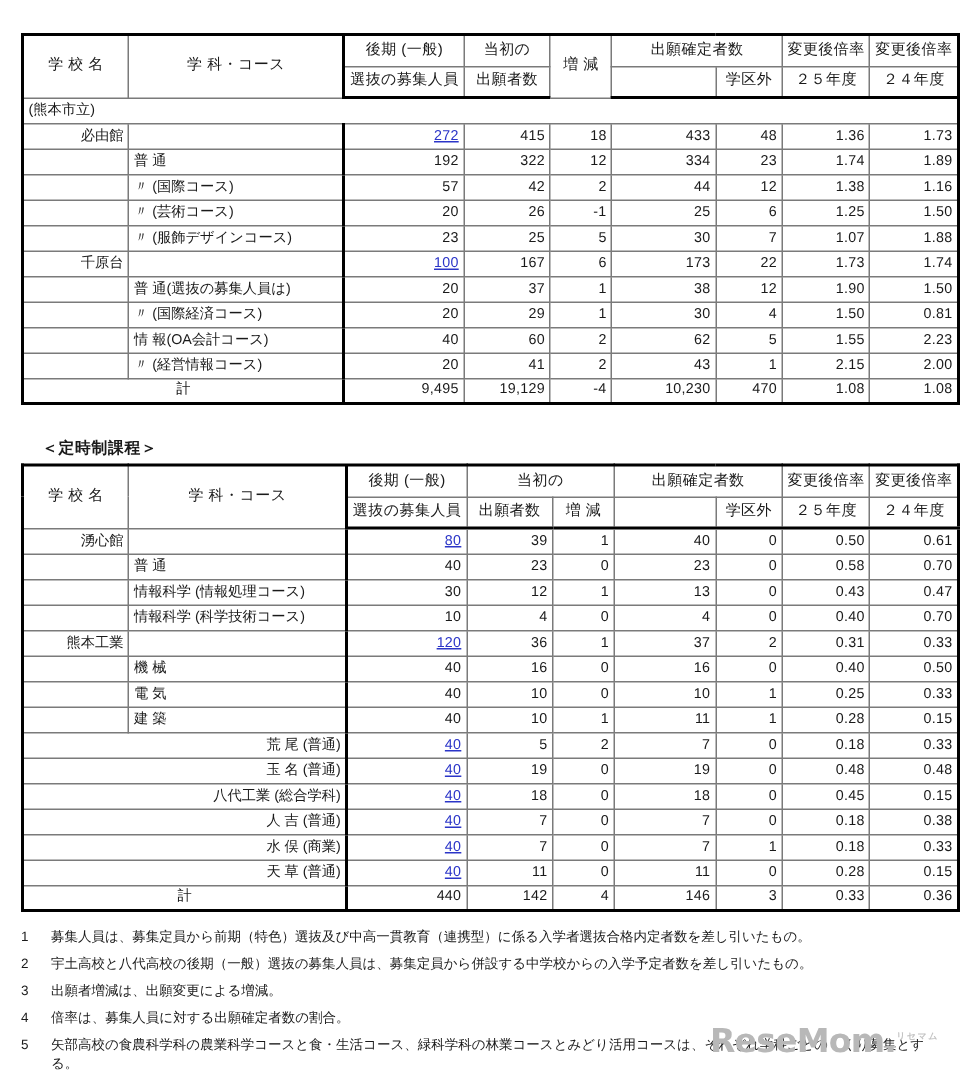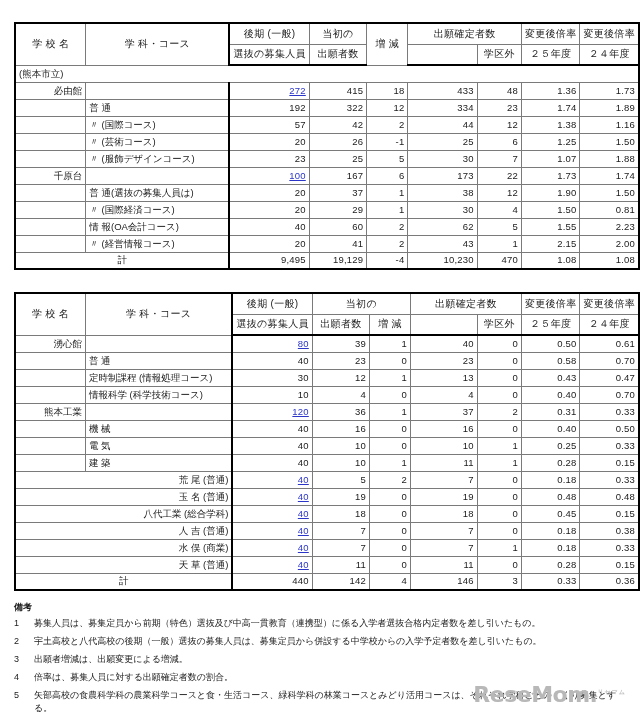--- a/index.html
+++ b/index.html
@@ -252,20 +252,21 @@
             <td class="num">10,230</td>
             <td class="num">470</td>
             <td class="num">1.08</td>
             <td class="num">1.08</td>
           </tr>
         </tbody>
     </table>
   </div>
 
   <div class="wrap2">
+    <div class="section-label">＜定時制課程＞</div>
     <table class="grid" id="table2">
       <colgroup>
         <col style="width:78px">
           <col style="width:152px">
           <col style="width:76px">
         <col style="width:60px">
           <col style="width:44px">
           <col style="width:78px">
         <col style="width:46px">
           <col style="width:56px">
@@ -309,21 +310,21 @@
             <td class="num">40</td>
             <td class="num">23</td>
             <td class="num">0</td>
             <td class="num">23</td>
             <td class="num">0</td>
             <td class="num">0.58</td>
             <td class="num">0.70</td>
           </tr>
           <tr class="rowh">
             <td class="name"></td>
-            <td class="course vline-heavy-r">定時制課程 (情報処理コース)</td>
+            <td class="course vline-heavy-r">情報科学 (情報処理コース)</td>
             <td class="num">30</td>
             <td class="num">12</td>
             <td class="num">1</td>
             <td class="num">13</td>
             <td class="num">0</td>
             <td class="num">0.43</td>
             <td class="num">0.47</td>
           </tr>
           <tr class="rowh">
             <td class="name"></td>
@@ -448,21 +449,20 @@
             <td class="num">146</td>
             <td class="num">3</td>
             <td class="num">0.33</td>
             <td class="num">0.36</td>
           </tr>
         </tbody>
     </table>
   </div>
 
   <div class="notes">
-    <div class="nhead">備考</div>
     <div id="notes-list">
         <div class="note">
           <div class="nnum">1</div>
           <div class="ntxt">募集人員は、募集定員から前期（特色）選抜及び中高一貫教育（連携型）に係る入学者選抜合格内定者数を差し引いたもの。</div>
         </div>
         <div class="note">
           <div class="nnum">2</div>
           <div class="ntxt">宇土高校と八代高校の後期（一般）選抜の募集人員は、募集定員から併設する中学校からの入学予定者数を差し引いたもの。</div>
         </div>
         <div class="note">

